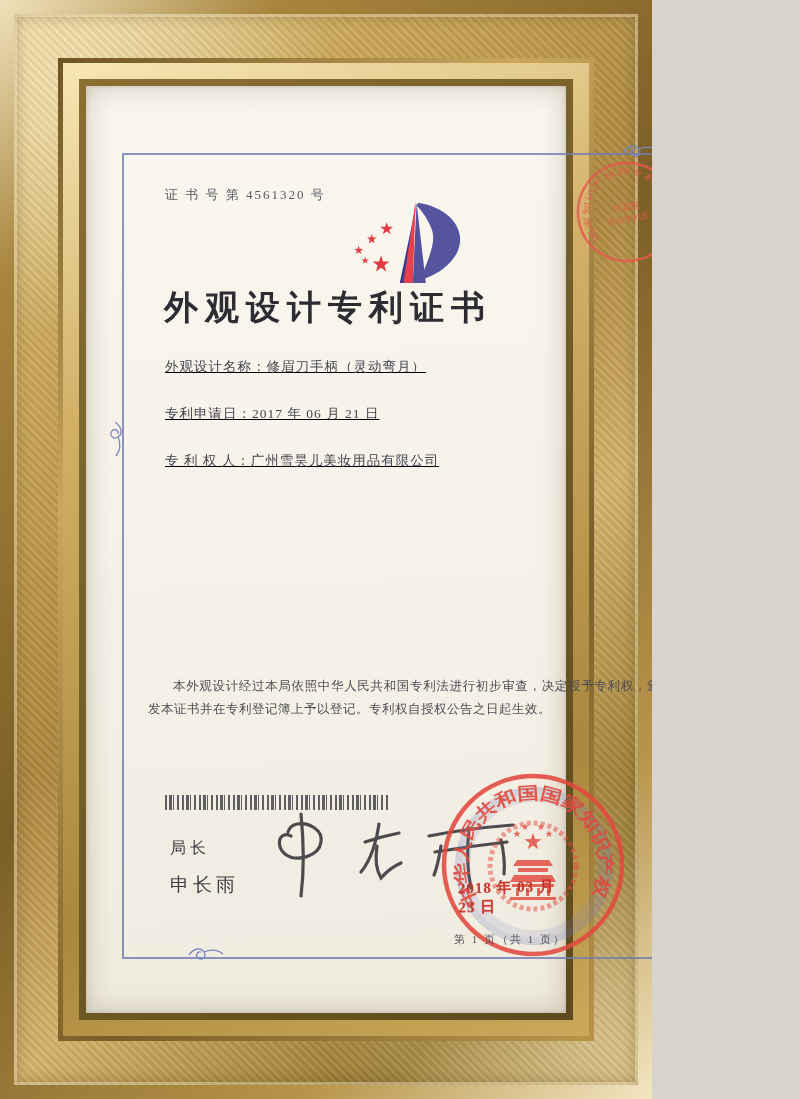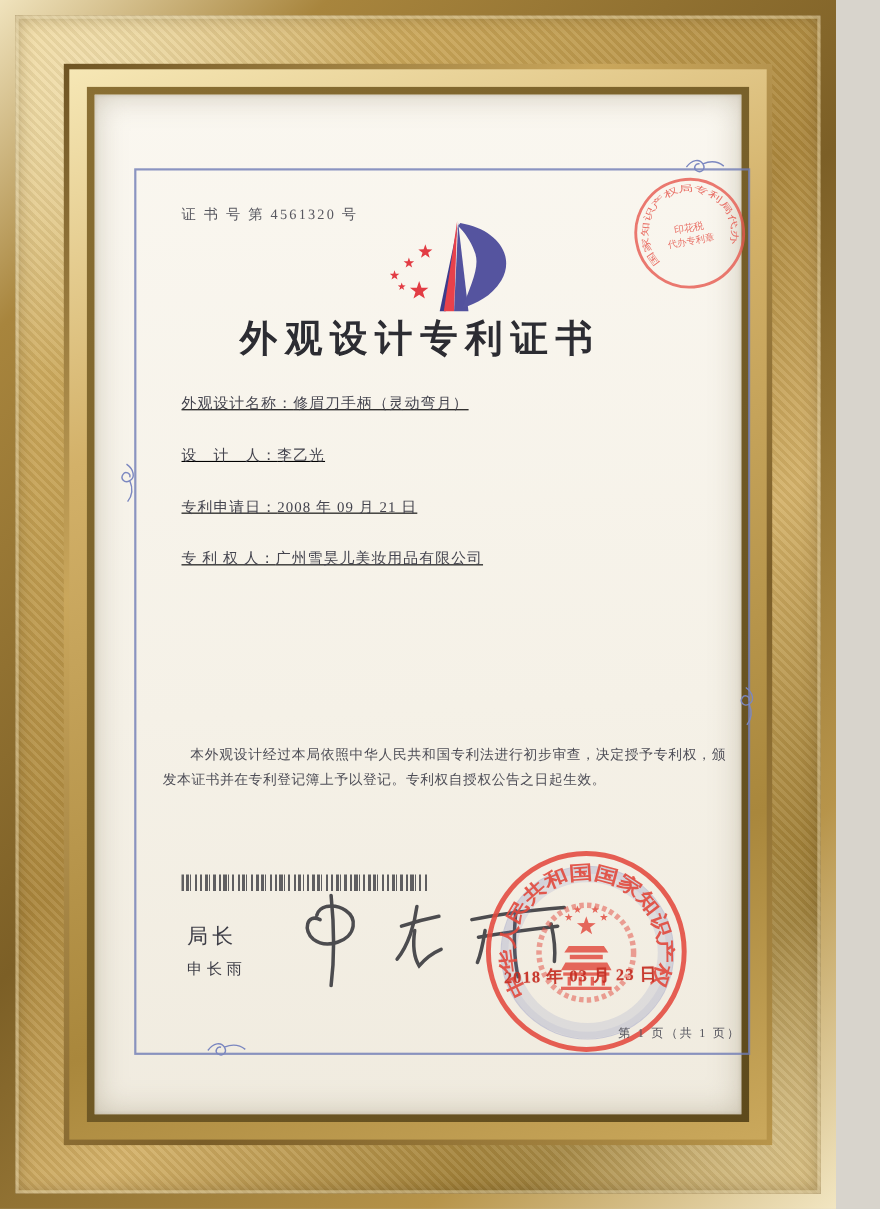--- a/index.html
+++ b/index.html
@@ -1,16 +1,16 @@
 <!DOCTYPE html>
 <html><head>
 <meta charset="utf-8">
 <style>
   html,body{margin:0;padding:0;background:#d8d4cc;}
-  .scene{position:relative;width:760px;height:1099px;overflow:hidden;
+  .scene{position:relative;width:652px;height:1099px;overflow:hidden;
          font-family:"Liberation Serif","DejaVu Serif",serif;}
   
   .f1{position:absolute;inset:0;
       background:linear-gradient(135deg,#f0e3bd 0%,#a8853d 16%,#7c5f26 48%,#b7944a 80%,#f2e6c2 100%);}
   .f2{position:absolute;inset:14px;
       background:
         repeating-linear-gradient(45deg,rgba(255,255,255,.07) 0 3px,rgba(60,40,10,.06) 3px 6px),
         radial-gradient(circle at 10% 6%,rgba(255,248,215,.55),rgba(255,248,215,0) 22%),
         radial-gradient(circle at 92% 95%,rgba(255,248,215,.4),rgba(255,248,215,0) 22%),
         linear-gradient(135deg,#e9cd8b 0%,#c9a659 22%,#ab873d 46%,#d4b26a 63%,#97772f 85%,#caa85e 100%);
@@ -32,22 +32,22 @@
   .logo{position:absolute;left:254px;top:103px;width:140px;height:104px;}
   .title{position:absolute;left:0;top:199px;width:100%;margin:0;text-align:center;
       font-size:34px;font-weight:700;letter-spacing:7px;color:#2c2c32;padding-left:4px;box-sizing:border-box;font-family:Liberation Serif, serif;}
   .fields{position:absolute;left:79px;top:272px;width:470px;text-decoration:underline;}
   .frow{margin-bottom:29px;font-size:13.5px;line-height:18px;color:#44444e;letter-spacing:1px;white-space:nowrap;}
   .paras{position:absolute;left:62px;top:541px;width:512px;color:#4e4e57;margin-top:48px;}
   .paras p{margin:0 0 2px 0;font-size:12.5px;line-height:23px;text-align:justify;text-indent:2em;letter-spacing:.5px;}
   .barcode{position:absolute;left:79px;top:709px;width:225px;height:15px;opacity:.82;
       background:repeating-linear-gradient(90deg,#3f3f44 0 2px,transparent 2px 4px,#3f3f44 4px 7px,
       transparent 7px 8px,#3f3f44 8px 9px,transparent 9px 12px,#3f3f44 12px 14px,transparent 14px 17px);}
-  .official-title{position:absolute;left:84px;top:752px;font-size:19px;letter-spacing:4px;color:#3d3d46;}
-  .official-name{position:absolute;left:84px;top:786px;font-size:14px;letter-spacing:4px;color:#3d3d46;}
+  .official-title{position:absolute;left:84px;top:752px;font-size:16px;letter-spacing:4px;color:#3d3d46;}
+  .official-name{position:absolute;left:84px;top:786px;font-size:19px;letter-spacing:4px;color:#3d3d46;}
   .signature{position:absolute;left:175px;top:722px;}
   .rosette{position:absolute;left:369px;top:701px;width:156px;height:156px;border-radius:50%;
       border:1px solid rgba(120,130,190,.35);
       box-shadow:inset 0 0 0 6px rgba(120,130,190,.1),inset 0 0 0 14px rgba(120,130,190,.16);}
   .big-seal{position:absolute;left:352px;top:684px;width:190px;height:190px;}
   .seal-date{position:absolute;left:372px;top:792px;font-size:15px;font-weight:700;color:#c63126;
       letter-spacing:1px;transform:rotate(-1.5deg);opacity:.95;text-shadow:0 0 1px rgba(198,49,38,.5);}
   .corner-seal{position:absolute;left:489px;top:74px;width:104px;height:104px;transform:rotate(-10deg);}
   .footer{position:absolute;left:0;top:846px;width:100%;text-align:right;
       font-size:11px;letter-spacing:2px;color:#55555e;}
@@ -95,22 +95,21 @@
         <use href="#lstar" transform="translate(20,65) scale(0.55)"></use>
         <use href="#lstar" transform="translate(44,80) scale(1.05)"></use>
         <use href="#lstar" transform="translate(27,76) scale(0.45)"></use>
       </g>
     </svg>
 
     <h1 class="title">外观设计专利证书</h1>
 
     <div class="fields">
       <div class="frow"><span>外观设计名称：</span><span>修眉刀手柄（灵动弯月）</span></div>
-      <div class="frow"><span>设　计　人：</span><span>李乙光</span></div>
-      <div class="frow"><span>专利申请日：</span><span>2008 年 09 月 21 日</span></div>
+      <div class="frow"><span>专利申请日：</span><span>2017 年 06 月 21 日</span></div>
       <div class="frow"><span>专 利 权 人：</span><span>广州雪昊儿美妆用品有限公司</span></div>
     </div>
 
     <div class="paras">
       <p>本外观设计经过本局依照中华人民共和国专利法进行初步审查，决定授予专利权，颁发本证书并在专利登记簿上予以登记。专利权自授权公告之日起生效。</p>
     </div>
 
     <div class="barcode"></div>
 
     <div class="official-title">局长</div>

